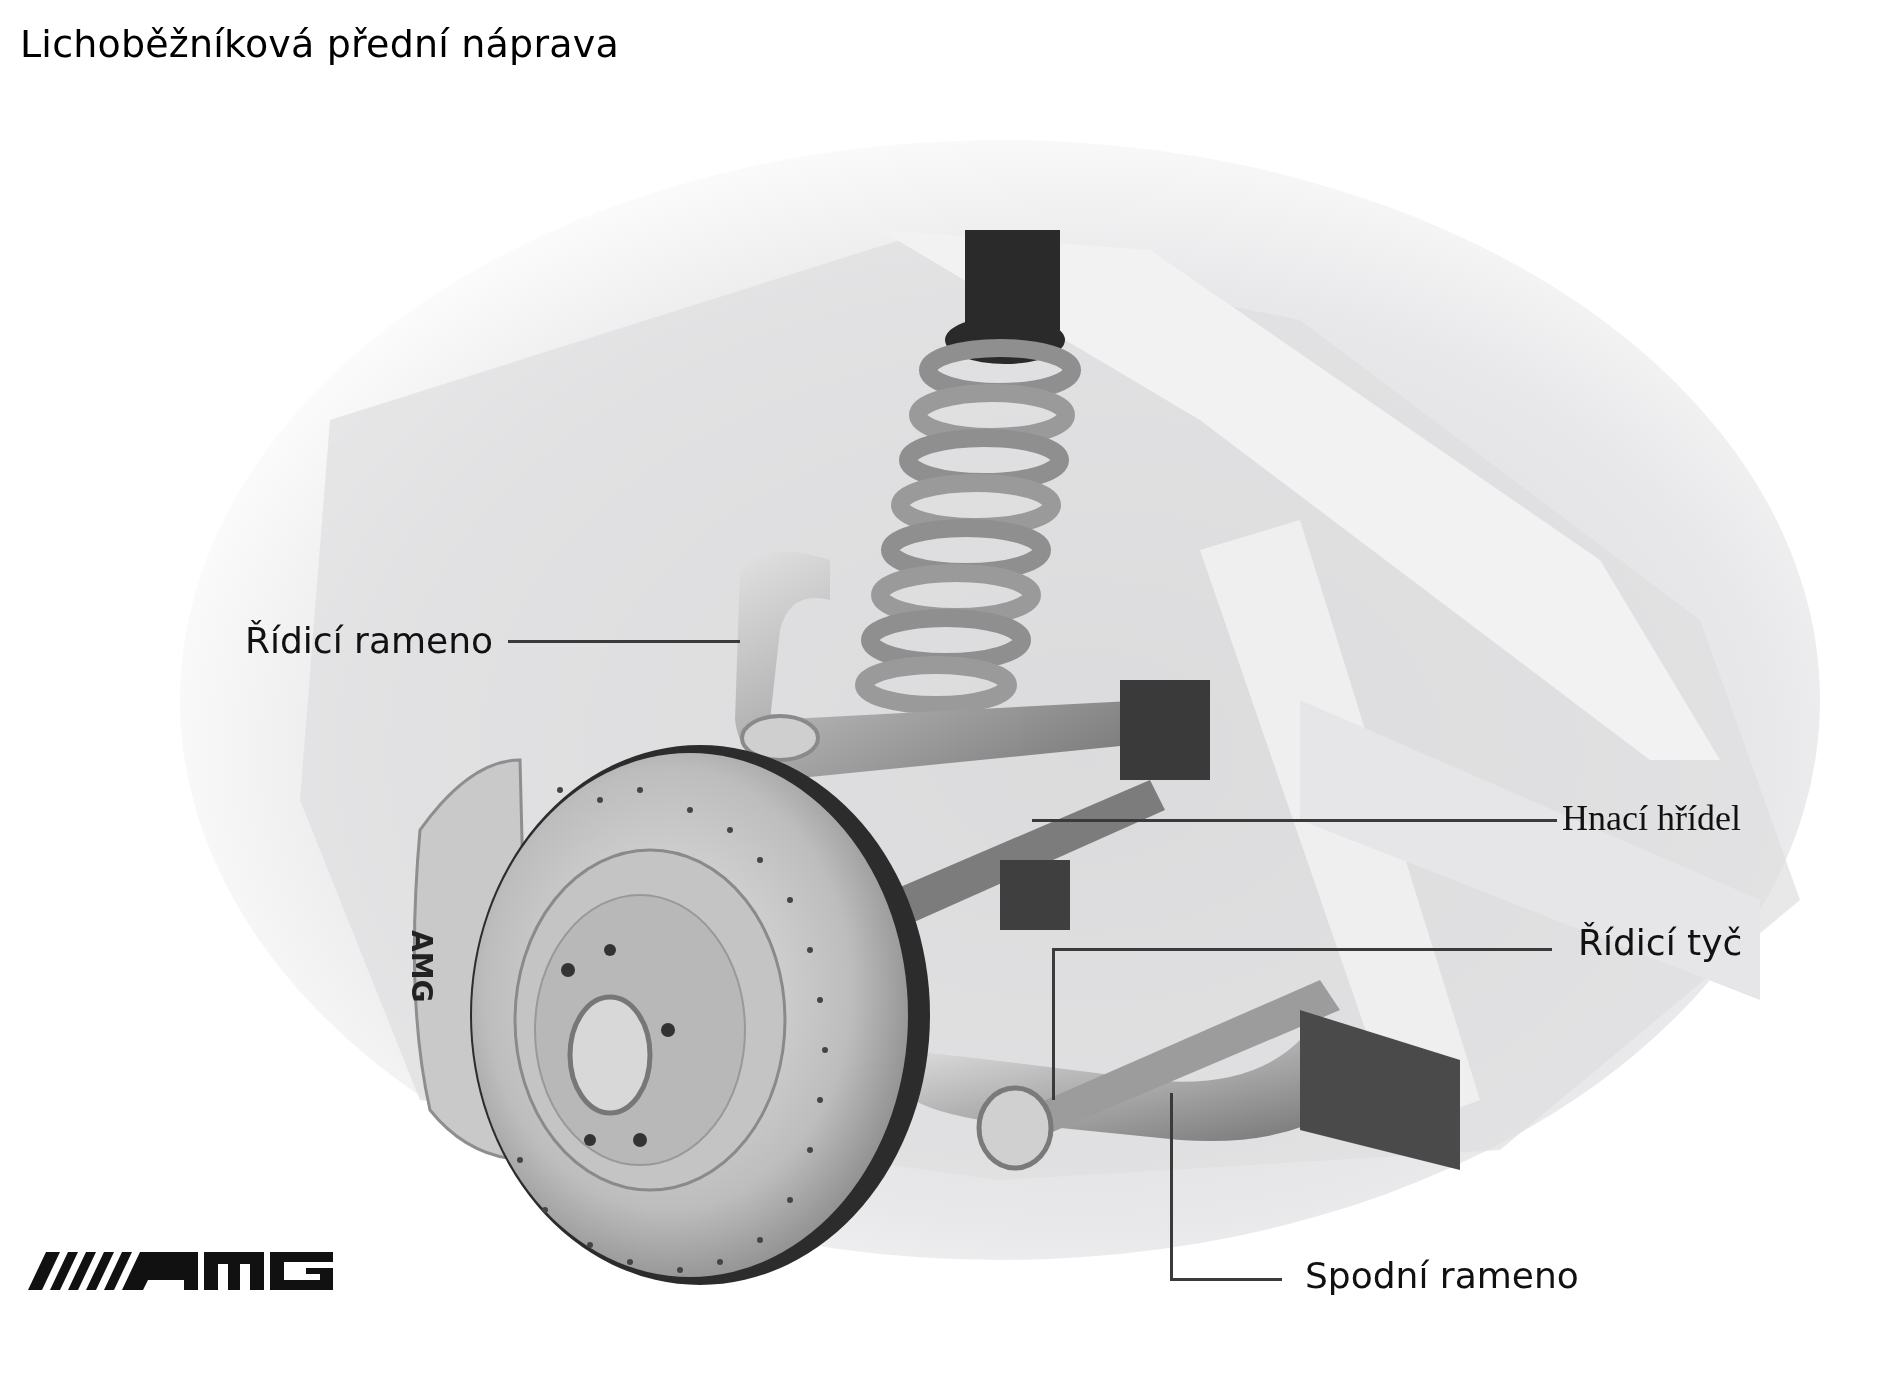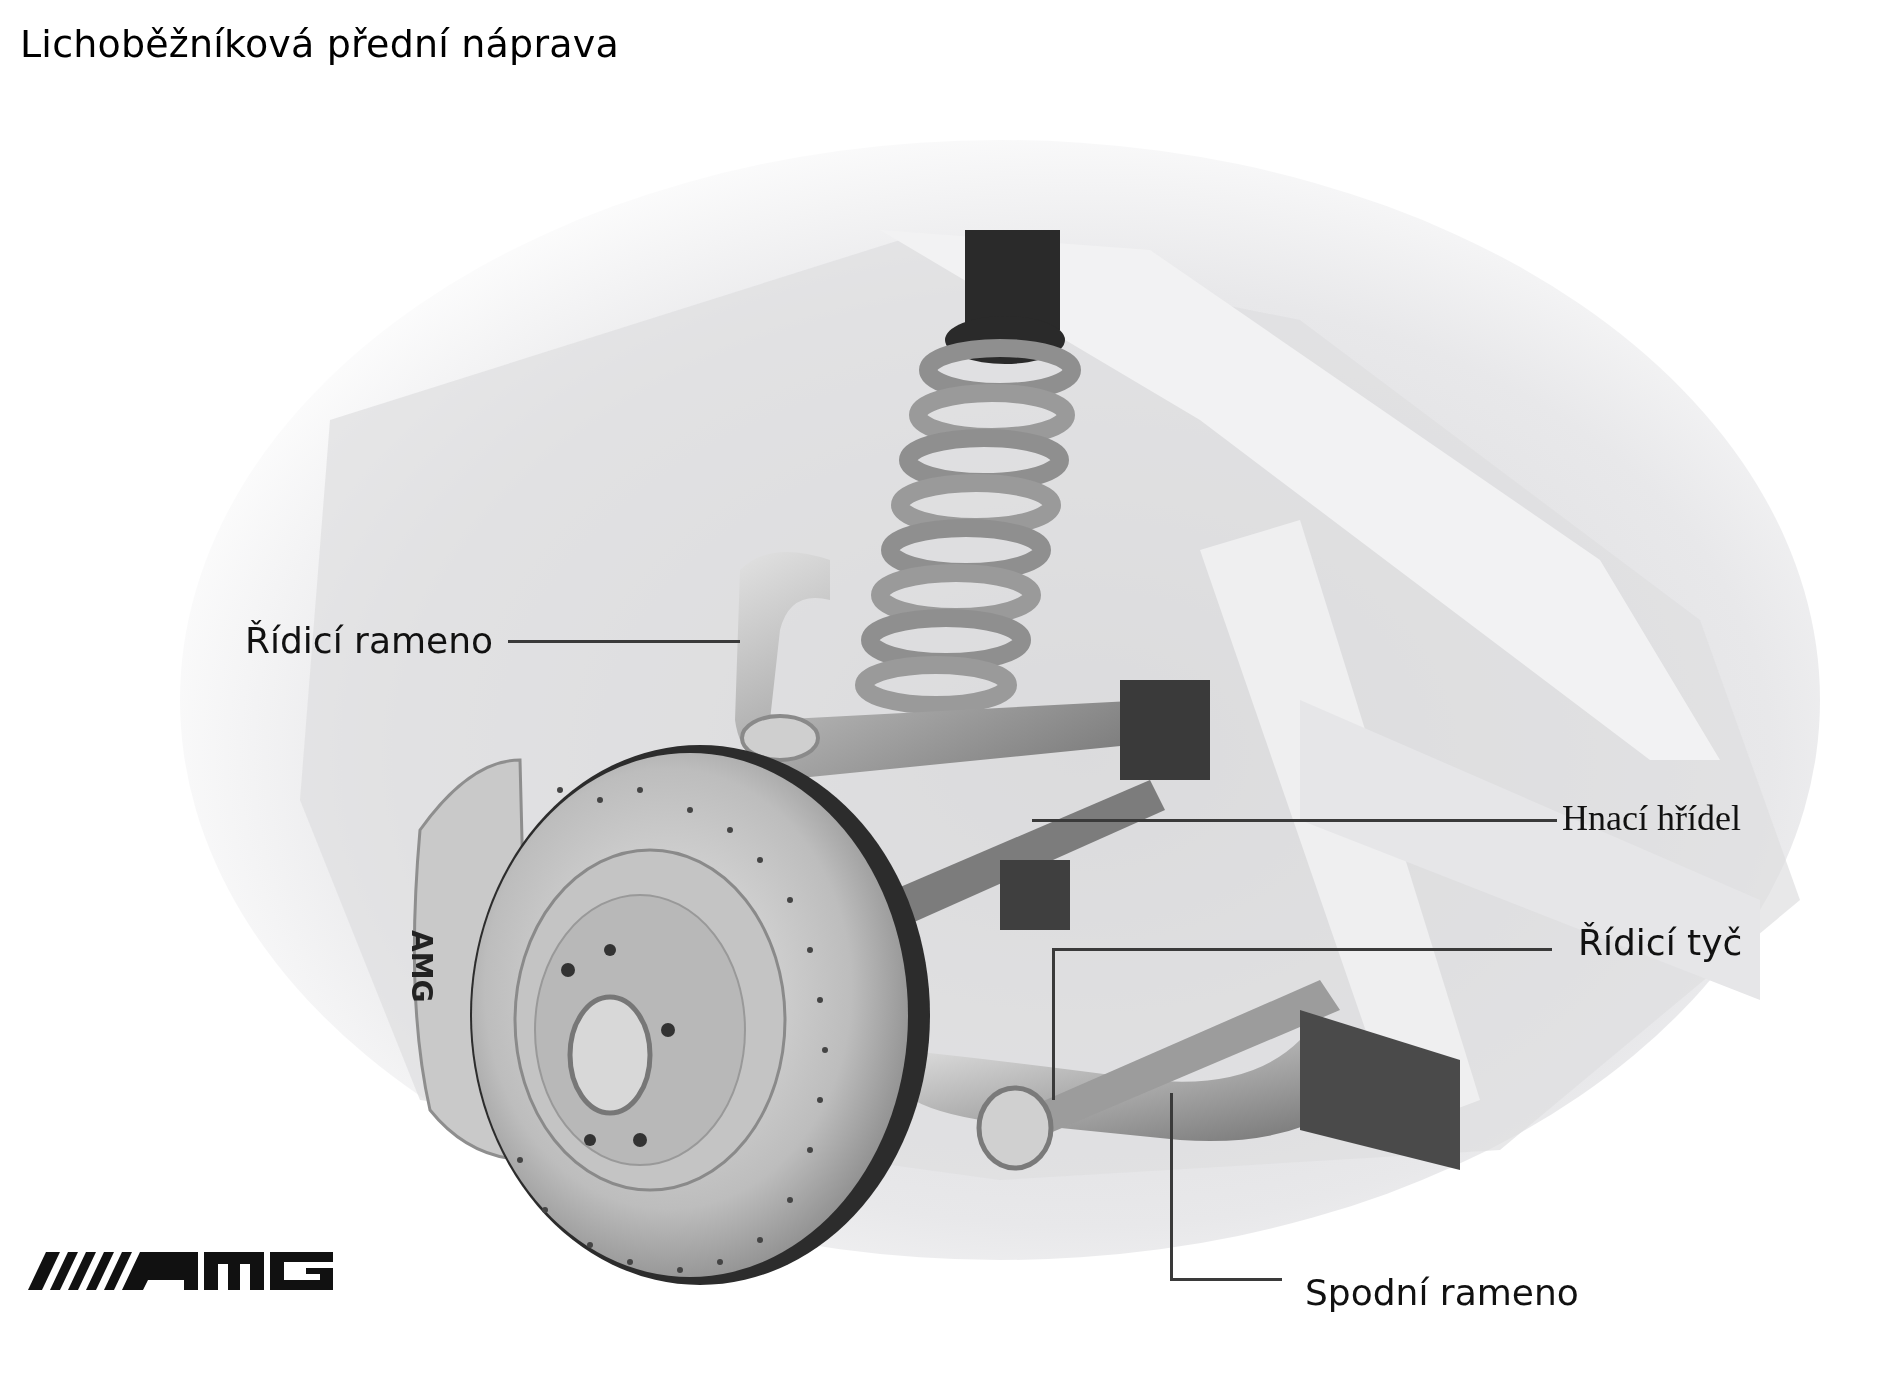--- a/index.html
+++ b/index.html
@@ -111,21 +111,21 @@
 <div class="label" style="left:245px; top:620px;">Řídicí rameno</div>
 <div class="leader" style="left:508px; top:640px; width:232px; height:3px;"></div>
 
 <div class="label" style="left:1562px; top:797px;font-family:Liberation Serif, serif;">Hnací hřídel</div>
 <div class="leader" style="left:1032px; top:819px; width:525px; height:3px;"></div>
 
 <div class="label" style="left:1570px; top:922px;margin-left:8px;">Řídicí tyč</div>
 <div class="leader" style="left:1052px; top:948px; width:500px; height:3px;"></div>
 <div class="leader" style="left:1052px; top:948px; width:3px; height:152px;"></div>
 
-<div class="label" style="left:1305px; top:1255px;margin-top:17px;">Spodní rameno</div>
+<div class="label" style="left:1305px; top:1255px;">Spodní rameno</div>
 <div class="leader" style="left:1170px; top:1093px; width:3px; height:188px;"></div>
 <div class="leader" style="left:1170px; top:1278px; width:112px; height:3px;"></div>
 
 <svg class="logo" viewBox="0 0 305 42" xmlns="http://www.w3.org/2000/svg">
   <g fill="#111">
     <polygon points="0,40 18,2 32,2 14,40"></polygon>
     <polygon points="22,40 40,2 50,2 32,40"></polygon>
     <polygon points="40,40 58,2 68,2 50,40"></polygon>
     <polygon points="58,40 76,2 86,2 68,40"></polygon>
     <polygon points="76,40 94,2 104,2 86,40"></polygon>

